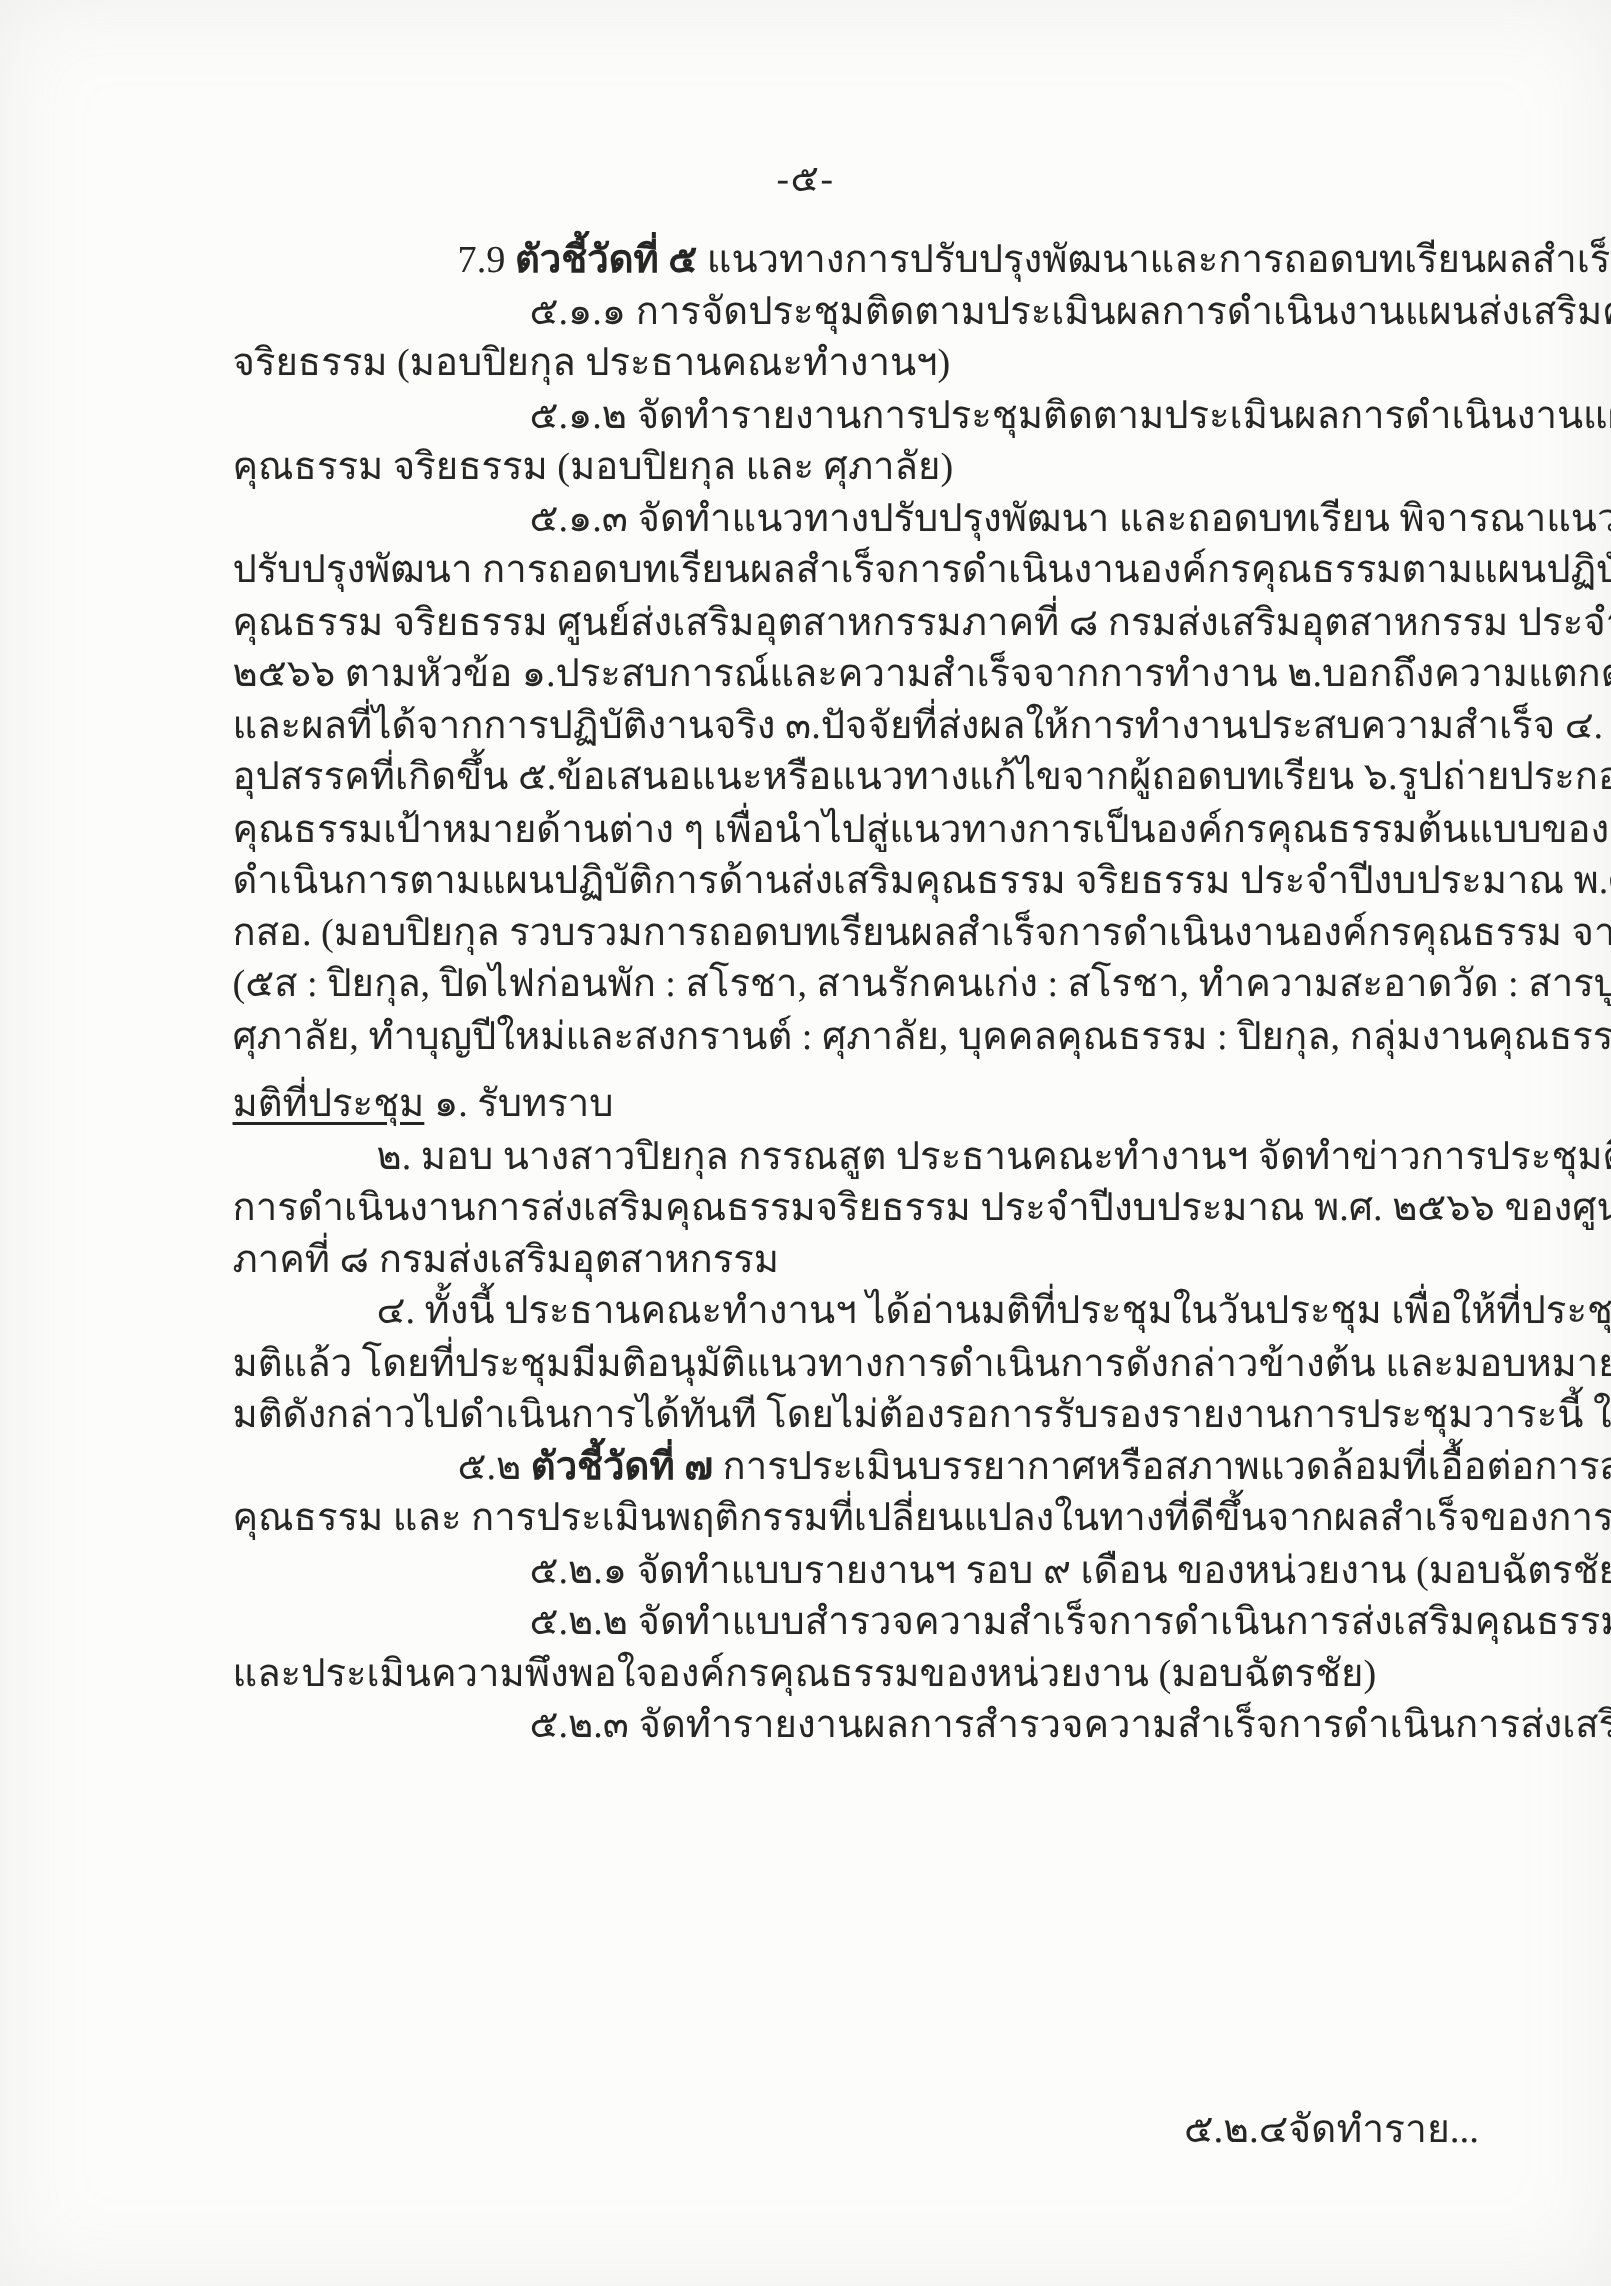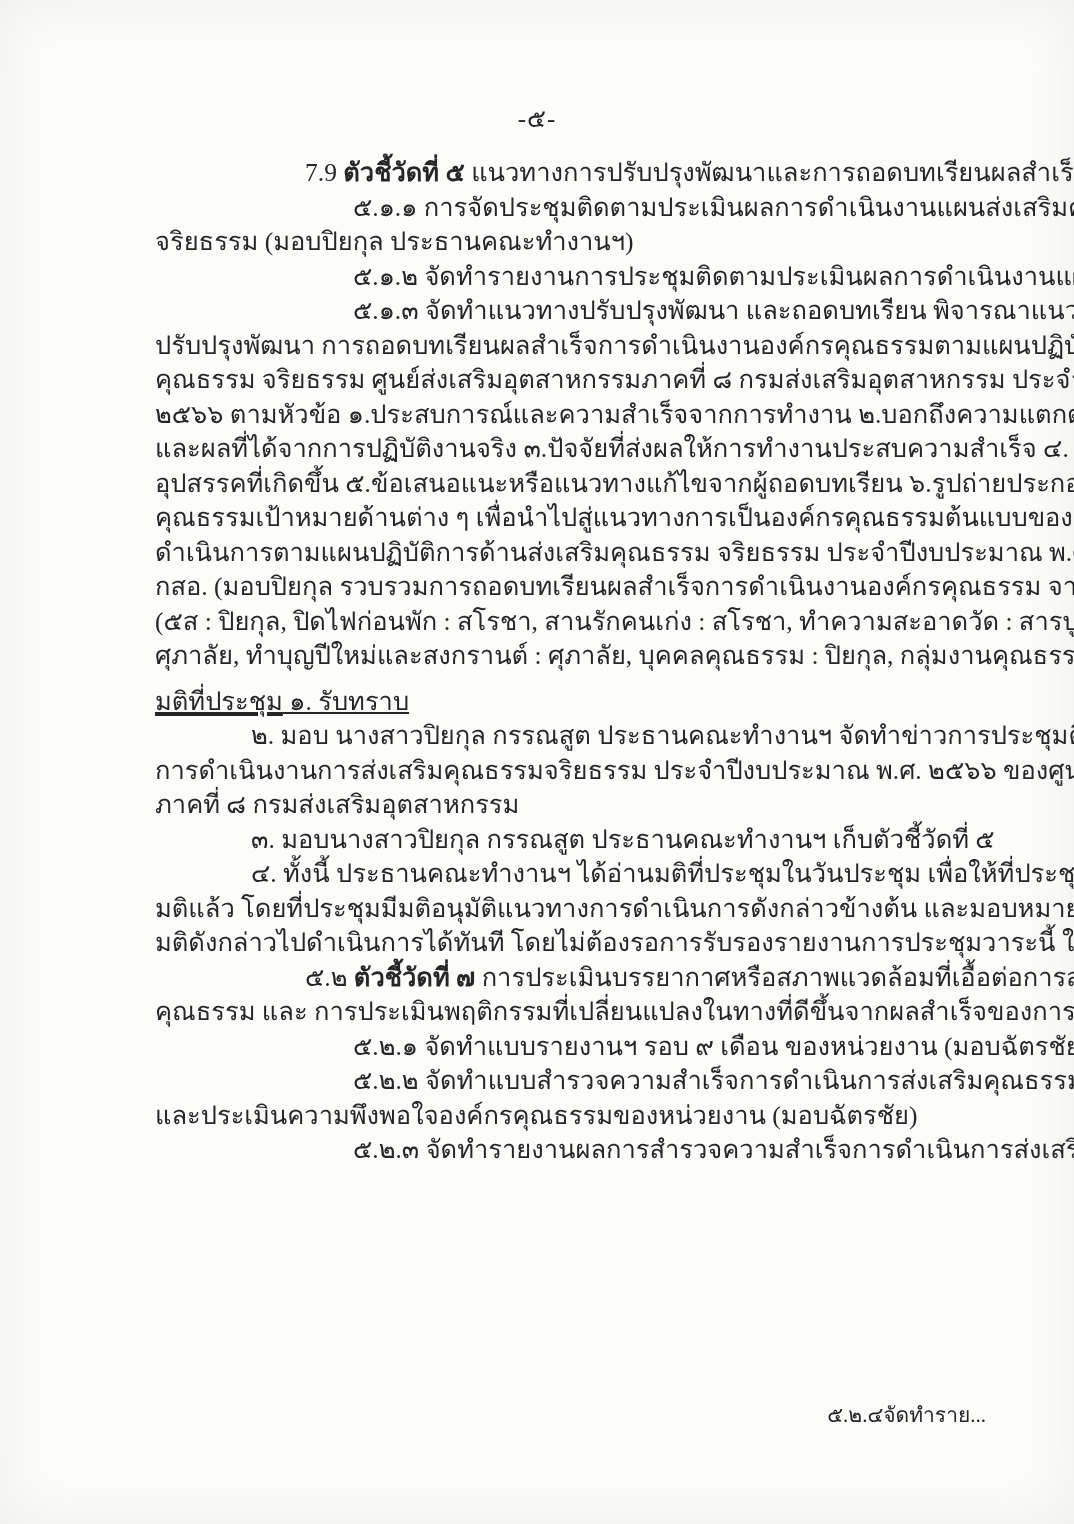--- a/index.html
+++ b/index.html
@@ -26,60 +26,60 @@
     margin: 18px 86px 0 155px; 
     font-size: 25.5px;
     line-height: 34.5px;
     color: var(--ink, #262626);
   }
   .line { white-space: nowrap; }
   .ind-none { padding-left: 0; }
   .ind-h1   { padding-left: 150px; }
   .ind-item { padding-left: 198px; }
   .ind-num  { padding-left: 96px; }
-  .gap      { margin-top: 11px; text-decoration: underline; }
+  .gap      { margin-top: 11px; }
   .seg      { }
   .b { font-weight: bold; }
   .u { text-decoration: underline; text-underline-offset: 4px; }
   .cont-footer {
     position: absolute;
     right: 88px;
     top: 1398px;
-    font-size: 21px;
+    font-size: 26px;
     color: var(--ink, #262626);
     white-space: nowrap;
   }
 </style>
 </head>
 <body>
 
 <div class="page">
   <div class="pagenum">-๕-</div>
 
   <div class="content">
       <div class="line ind-h1"><span class="seg">7.9 </span><span class="seg b">ตัวชี้วัดที่ ๕</span><span class="seg"> แนวทางการปรับปรุงพัฒนาและการถอดบทเรียนผลสำเร็จการ</span></div>
       <div class="line ind-item"><span class="seg">๕.๑.๑ การจัดประชุมติดตามประเมินผลการดำเนินงานแผนส่งเสริมคุณธรรม</span></div>
       <div class="line ind-none"><span class="seg">จริยธรรม (มอบปิยกุล ประธานคณะทำงานฯ)</span></div>
       <div class="line ind-item"><span class="seg">๕.๑.๒ จัดทำรายงานการประชุมติดตามประเมินผลการดำเนินงานแผนส่งเสริม</span></div>
+      <div class="line ind-none"><span class="seg">คุณธรรม จริยธรรม (มอบปิยกุล และ ศุภาลัย)</span></div>
       <div class="line ind-item"><span class="seg">๕.๑.๓ จัดทำแนวทางปรับปรุงพัฒนา และถอดบทเรียน พิจารณาแนวทางการ</span></div>
       <div class="line ind-none"><span class="seg">ปรับปรุงพัฒนา การถอดบทเรียนผลสำเร็จการดำเนินงานองค์กรคุณธรรมตามแผนปฏิบัติการด้านส่งเสริม</span></div>
       <div class="line ind-none"><span class="seg">คุณธรรม จริยธรรม ศูนย์ส่งเสริมอุตสาหกรรมภาคที่ ๘ กรมส่งเสริมอุตสาหกรรม ประจำปีงบประมาณ พ.ศ.</span></div>
       <div class="line ind-none"><span class="seg">๒๕๖๖ ตามหัวข้อ ๑.ประสบการณ์และความสำเร็จจากการทำงาน ๒.บอกถึงความแตกต่างการทำงานตามแผน</span></div>
       <div class="line ind-none"><span class="seg">และผลที่ได้จากการปฏิบัติงานจริง ๓.ปัจจัยที่ส่งผลให้การทำงานประสบความสำเร็จ ๔. วิเคราะห์ถึงปัญหาและ</span></div>
       <div class="line ind-none"><span class="seg">อุปสรรคที่เกิดขึ้น ๕.ข้อเสนอแนะหรือแนวทางแก้ไขจากผู้ถอดบทเรียน ๖.รูปถ่ายประกอบการทำกิจกรรมส่งเสริม</span></div>
       <div class="line ind-none"><span class="seg">คุณธรรมเป้าหมายด้านต่าง ๆ เพื่อนำไปสู่แนวทางการเป็นองค์กรคุณธรรมต้นแบบของ  ศภ.๘ กสอ.</span></div>
       <div class="line ind-none"><span class="seg">ดำเนินการตามแผนปฏิบัติการด้านส่งเสริมคุณธรรม จริยธรรม  ประจำปีงบประมาณ พ.ศ. ๒๕๖๖ ของ ศภ.๘</span></div>
       <div class="line ind-none"><span class="seg">กสอ.  (มอบปิยกุล รวบรวมการถอดบทเรียนผลสำเร็จการดำเนินงานองค์กรคุณธรรม จากผู้รับผิดชอบกิจกรรม</span></div>
       <div class="line ind-none"><span class="seg">(๕ส :  ปิยกุล, ปิดไฟก่อนพัก : สโรชา, สานรักคนเก่ง : สโรชา, ทำความสะอาดวัด : สารบูรณ์, จูงมือเข้าวัด :</span></div>
       <div class="line ind-none"><span class="seg">ศุภาลัย, ทำบุญปีใหม่และสงกรานต์ : ศุภาลัย, บุคคลคุณธรรม : ปิยกุล, กลุ่มงานคุณธรรม : ฉัตรชัย)</span></div>
       <div class="line ind-none gap"><span class="seg u">มติที่ประชุม</span><span class="seg"> ๑.  รับทราบ</span></div>
       <div class="line ind-num"><span class="seg">๒.  มอบ นางสาวปิยกุล กรรณสูต ประธานคณะทำงานฯ จัดทำข่าวการประชุมติดตามประเมินผล</span></div>
       <div class="line ind-none"><span class="seg">การดำเนินงานการส่งเสริมคุณธรรมจริยธรรม ประจำปีงบประมาณ พ.ศ. ๒๕๖๖ ของศูนย์ส่งเสริมอุตสาหกรรม</span></div>
       <div class="line ind-none"><span class="seg">ภาคที่ ๘ กรมส่งเสริมอุตสาหกรรม</span></div>
-      <div class="line ind-num"><span class="seg">๓. มอบนางสาวปิยกุล กรรณสูต ประธานคณะทำงานฯ เก็บตัวชี้วัดที่ ๕</span></div>
       <div class="line ind-num"><span class="seg">๔. ทั้งนี้ ประธานคณะทำงานฯ ได้อ่านมติที่ประชุมในวันประชุม เพื่อให้ที่ประชุมพิจารณาตรวจสอบ</span></div>
       <div class="line ind-none"><span class="seg">มติแล้ว โดยที่ประชุมมีมติอนุมัติแนวทางการดำเนินการดังกล่าวข้างต้น และมอบหมายให้ฝ่ายเลขานุการนำ</span></div>
       <div class="line ind-none"><span class="seg">มติดังกล่าวไปดำเนินการได้ทันที โดยไม่ต้องรอการรับรองรายงานการประชุมวาระนี้ ในการประชุมครั้งต่อไป</span></div>
       <div class="line ind-h1"><span class="seg">๕.๒ </span><span class="seg b">ตัวชี้วัดที่ ๗</span><span class="seg"> การประเมินบรรยากาศหรือสภาพแวดล้อมที่เอื้อต่อการส่งเสริม</span></div>
       <div class="line ind-none"><span class="seg">คุณธรรม และ การประเมินพฤติกรรมที่เปลี่ยนแปลงในทางที่ดีขึ้นจากผลสำเร็จของการดำเนินงาน ตาม</span></div>
       <div class="line ind-item"><span class="seg">๕.๒.๑ จัดทำแบบรายงานฯ รอบ ๙ เดือน ของหน่วยงาน (มอบฉัตรชัย)</span></div>
       <div class="line ind-item"><span class="seg">๕.๒.๒ จัดทำแบบสำรวจความสำเร็จการดำเนินการส่งเสริมคุณธรรมของหน่วยงาน</span></div>
       <div class="line ind-none"><span class="seg">และประเมินความพึงพอใจองค์กรคุณธรรมของหน่วยงาน (มอบฉัตรชัย)</span></div>
       <div class="line ind-item"><span class="seg">๕.๒.๓ จัดทำรายงานผลการสำรวจความสำเร็จการดำเนินการส่งเสริมคุณธรรมของ</span></div>
     </div>

